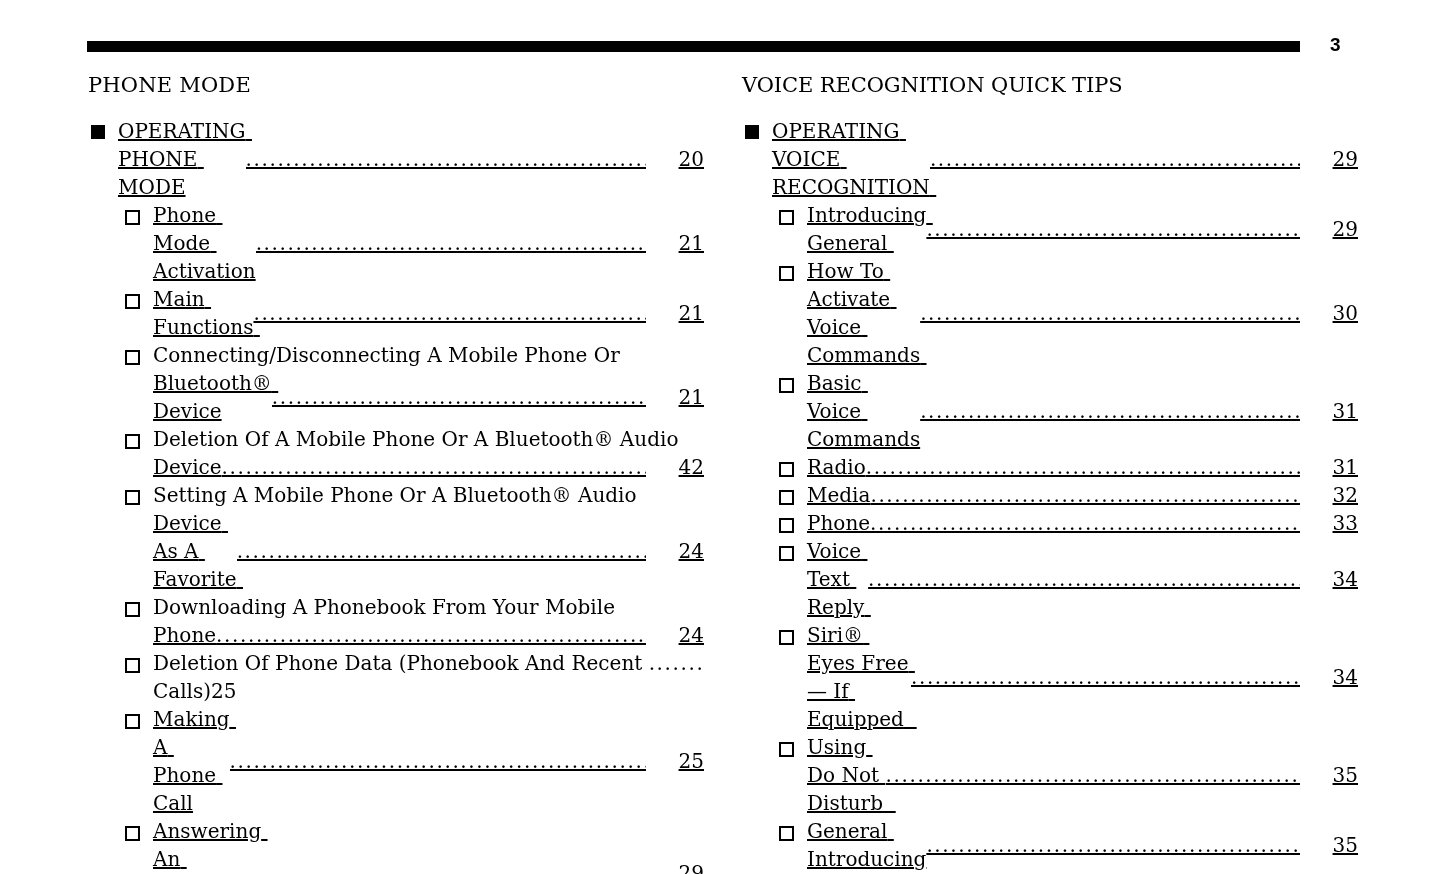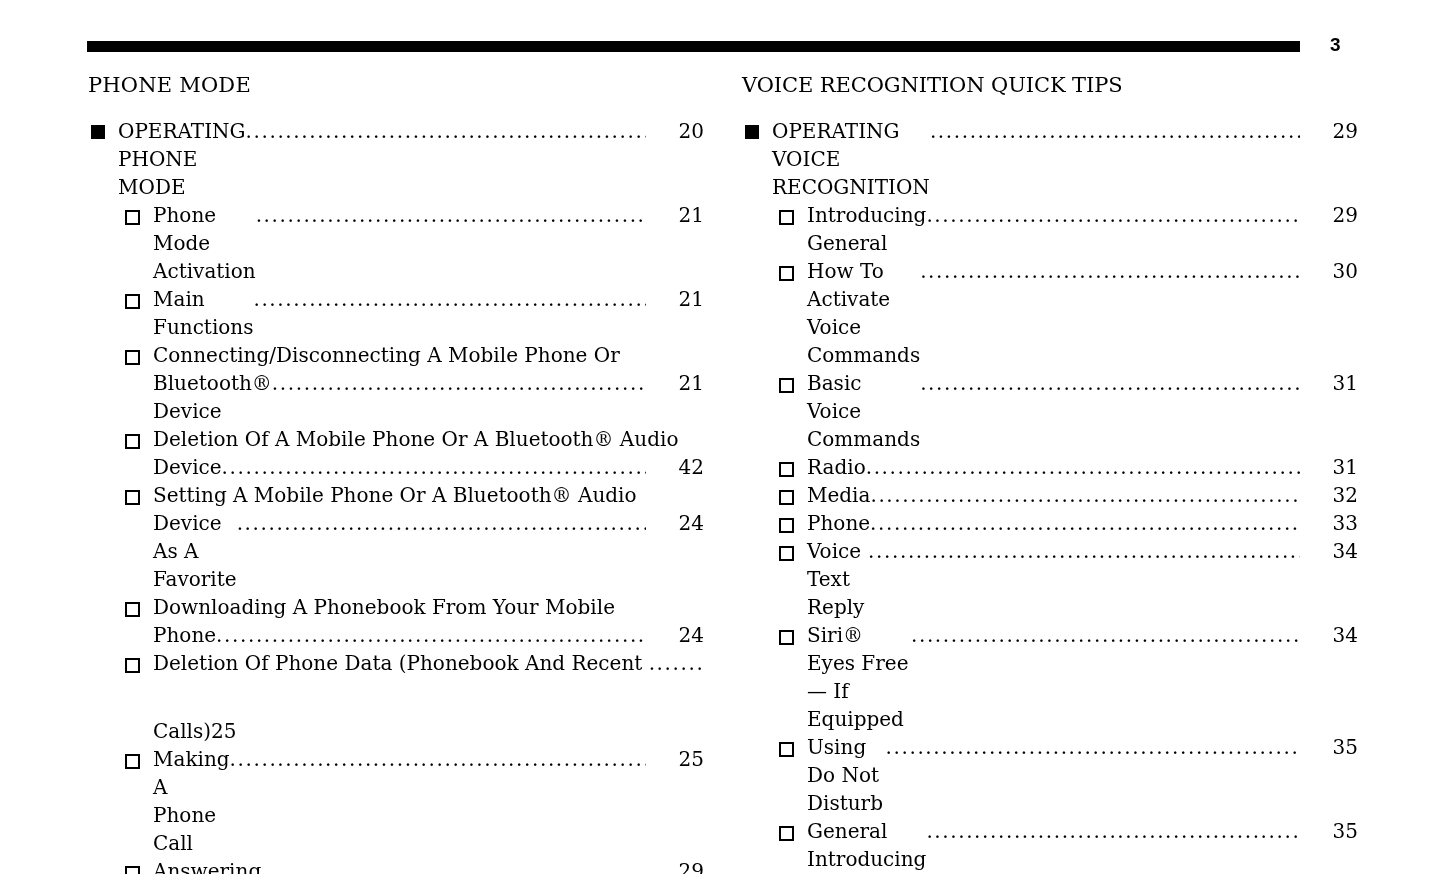--- a/index.html
+++ b/index.html
@@ -105,22 +105,23 @@
     height: 11px;
     top: 9px;
     border: 2px solid #000000;
     background: transparent;
     box-sizing: content-box;
   }
 
   
   .leader-row {
     display: flex;
-    align-items: flex-start;
+    align-items: center;
     width: 100%;
+    text-decoration: underline;
   }
   .entry-label {
     flex: 0 1 auto;
     white-space: pre-wrap;
   }
   .leader {
     flex: 1 1 auto;
     overflow: hidden;
     min-width: 0;
     white-space: nowrap;
@@ -152,21 +153,21 @@
     width: 100%;
   }
   .overflow-entry .of-text { flex: 0 0 auto; white-space: pre; }
   .overflow-entry .of-dots {
     flex: 1 1 auto;
     overflow: hidden;
     min-width: 0;
     white-space: nowrap;
     letter-spacing: 1.6px;
   }
-  .overflow-entry .of-line2 { display: block; white-space: pre; margin-top: 40px; }
+  .overflow-entry .of-line2 { display: block; white-space: pre; }
 </style>
 </head>
 <body>
 
 <div class="page-header">
   <div class="header-rule"></div>
   <div class="folio">3</div>
 </div>
 
 <div class="columns">

